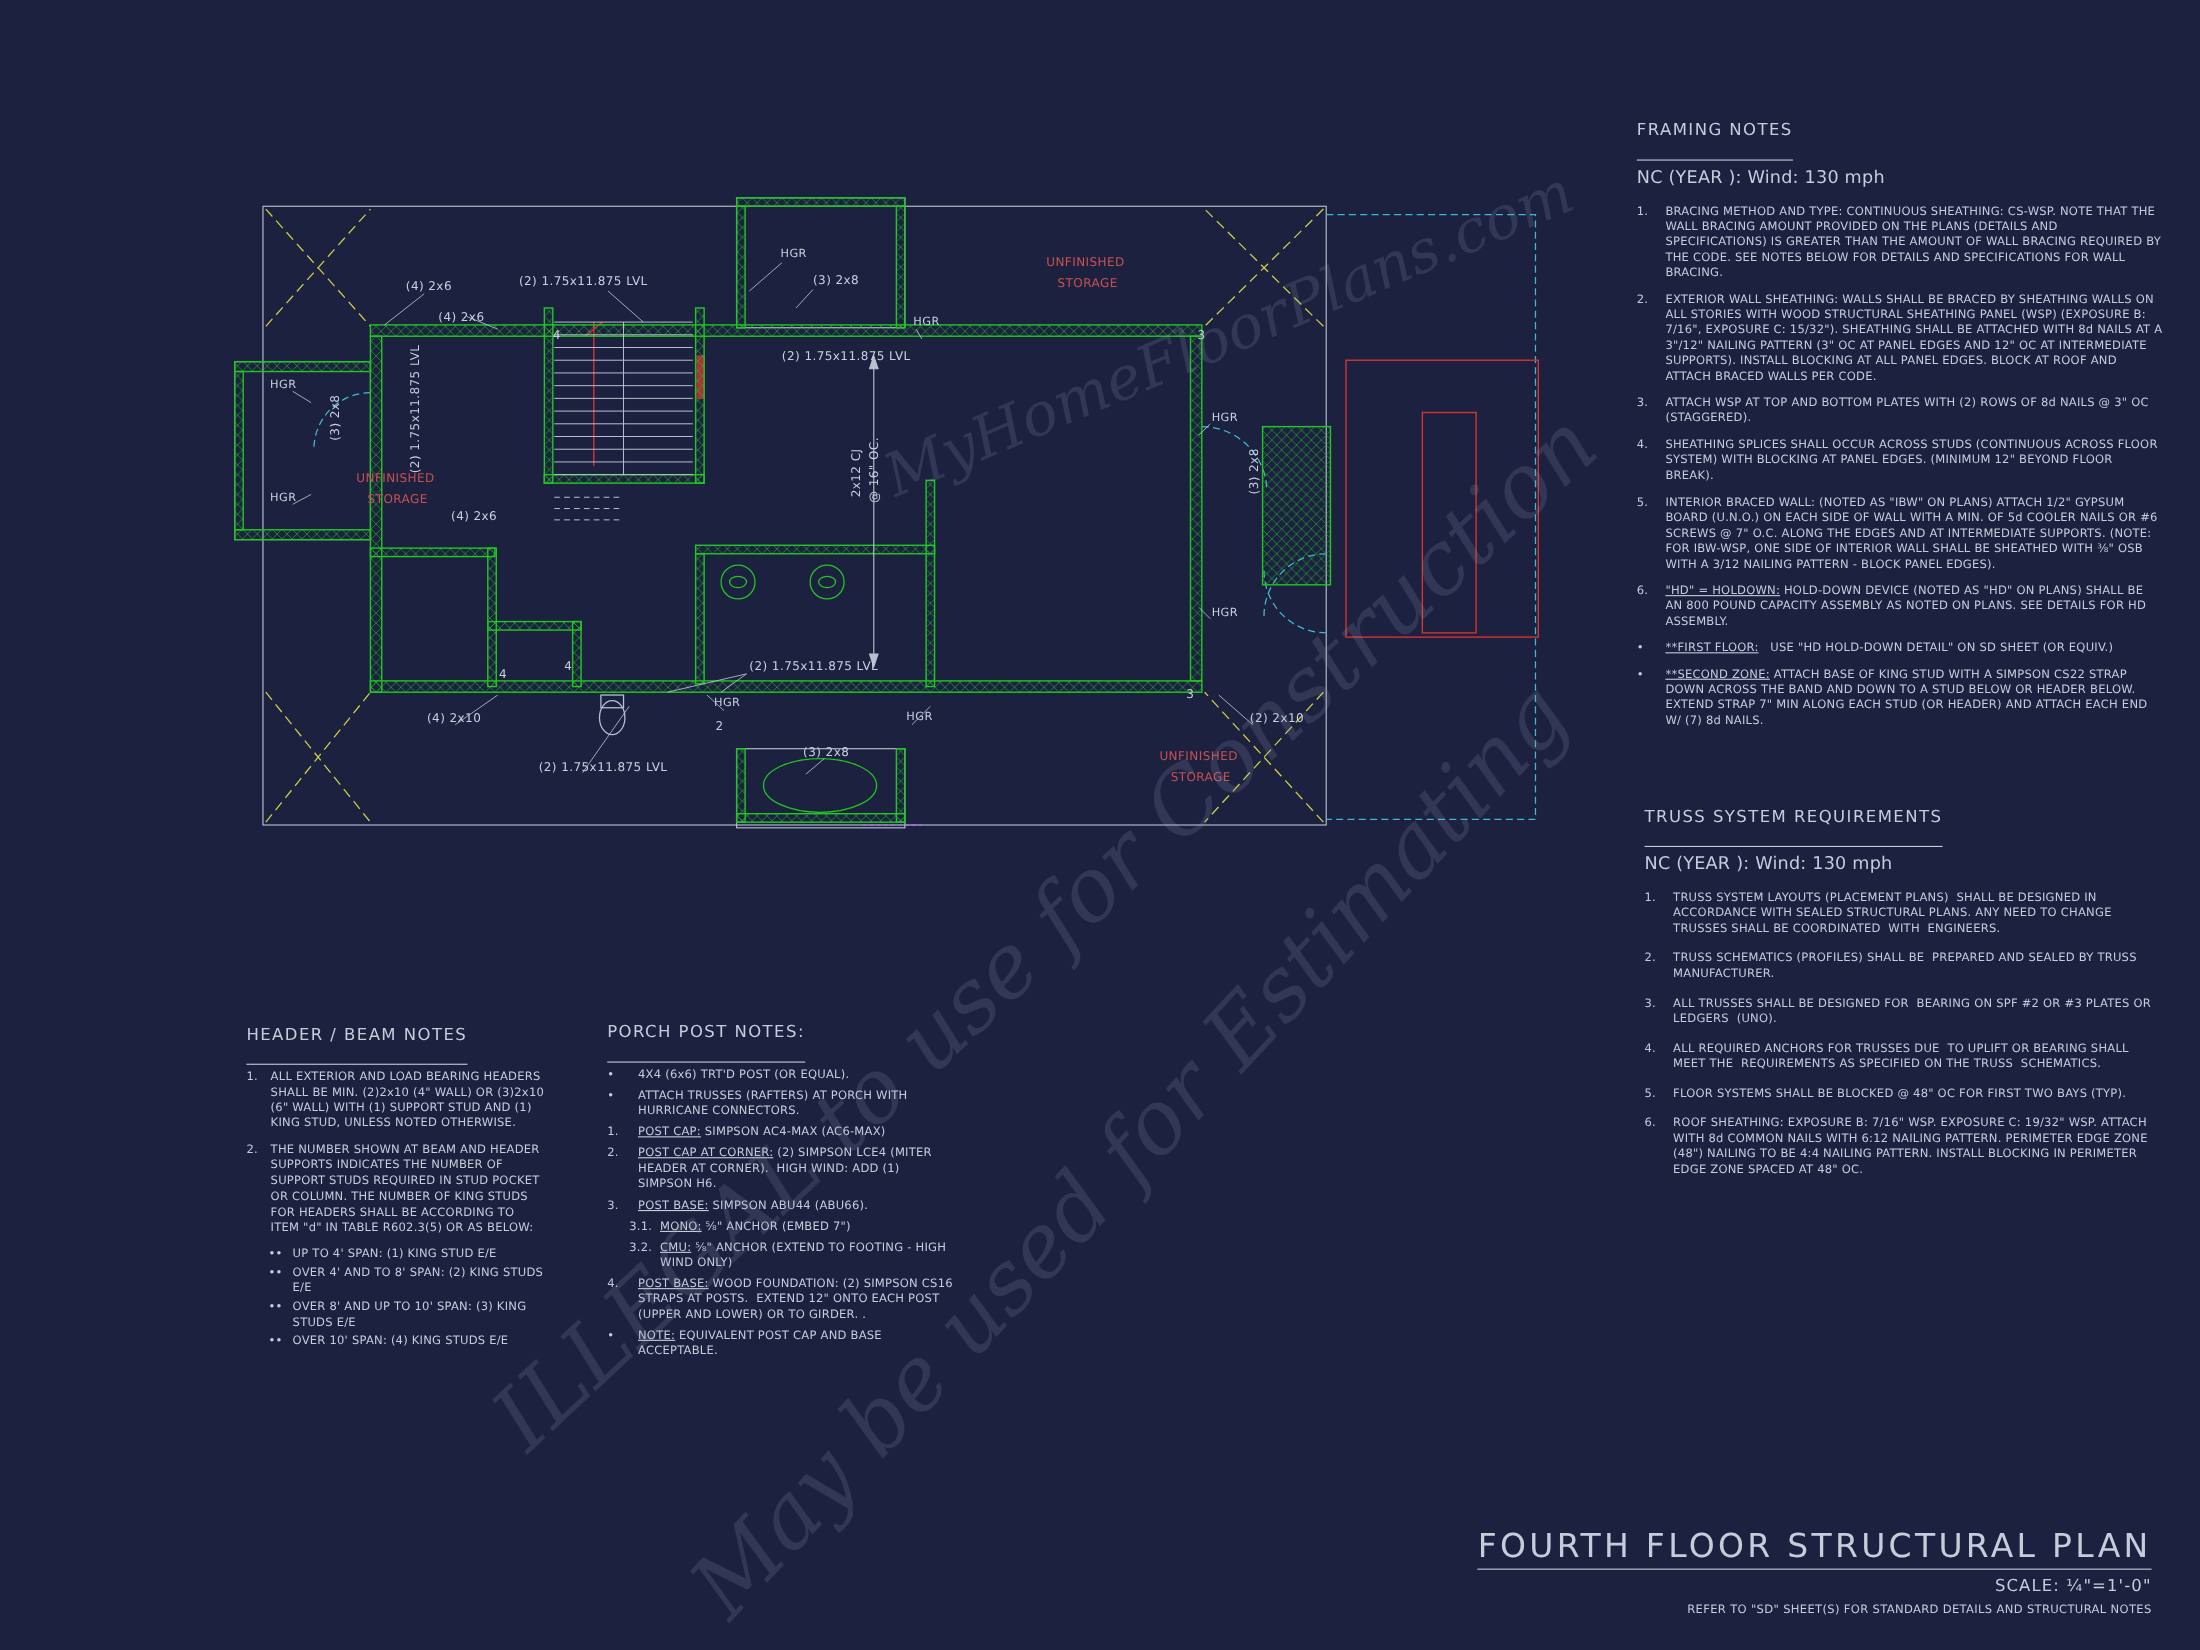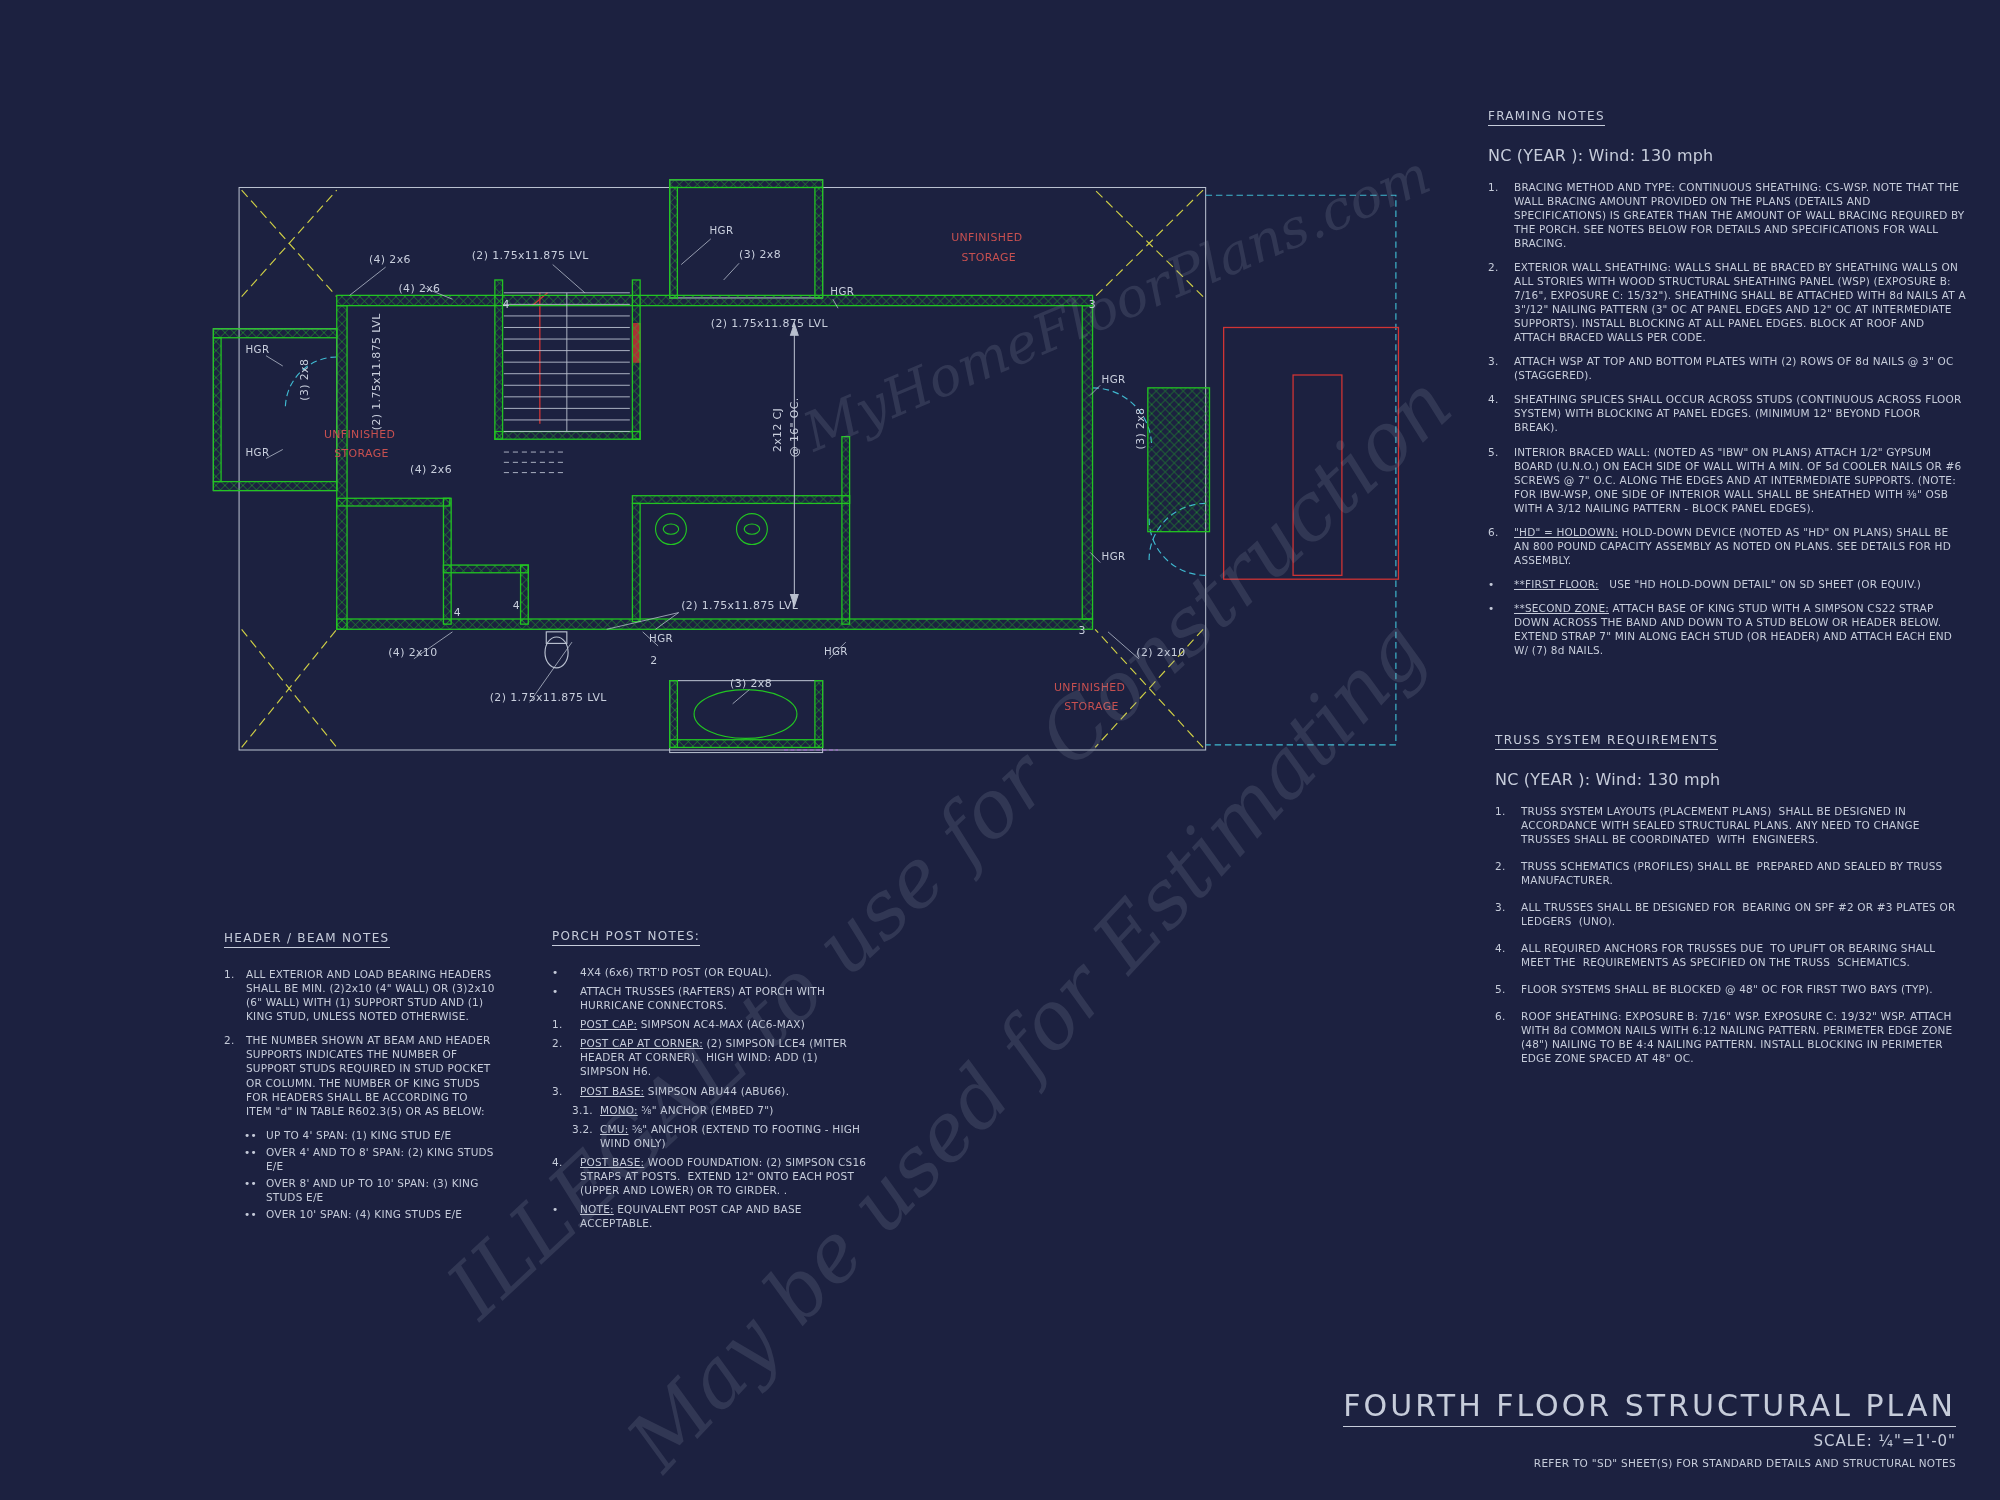--- a/index.html
+++ b/index.html
@@ -9,23 +9,23 @@
     font-family: "DejaVu Sans", sans-serif;
     color: var(--text,#c6ccda);
     position: relative;
     overflow: hidden;
   }
   .sheet { position:absolute; inset:0; }
   #plan-svg { position:absolute; left:0; top:0; width:2000px; height:1500px; font-family:"DejaVu Sans", sans-serif; }
 
   .notes { position:absolute; font-size:10.5px; line-height:1.34; letter-spacing:0.2px; }
   .notes h2 {
-    font-size:12px; font-weight:normal; letter-spacing:1.3px;
+    font-size:15px; font-weight:normal; letter-spacing:1.3px;
     display:inline-block; border-bottom:1px solid currentColor;
-    padding-bottom:1px; margin-bottom:19px; white-space:nowrap;
+    padding-bottom:17px; margin-bottom:4px; white-space:nowrap;
   }
   .subtitle { font-size:16px; margin-bottom:13px; }
   .note-item { display:flex; margin-bottom:10px; }
   .note-item .num { flex:0 0 26px; }
   .note-item .txt { flex:1; white-space:pre-wrap; }
   .note-item.indent { margin-left:20px; }
   .note-item.tight { margin-bottom:3px; }
   .lead { text-decoration:underline; }
 
   .framing { left:1488px; top:108px; width:478px; }
@@ -229,21 +229,21 @@
   <div class="watermark" id="wm-0">MyHomeFloorPlans.com</div>
   <div class="watermark" id="wm-1">ILLEGAL to use for Construction</div>
   <div class="watermark" id="wm-2">May be used for Estimating</div>
 
   <section class="notes framing">
     <h2>FRAMING NOTES</h2>
     <div class="subtitle">NC (YEAR ): Wind: 130 mph</div>
     <div>
         <div class="note-item">
           <span class="num">1.</span>
-          <span class="txt">BRACING METHOD AND TYPE: CONTINUOUS SHEATHING: CS-WSP. NOTE THAT THE WALL BRACING AMOUNT PROVIDED ON THE PLANS (DETAILS AND SPECIFICATIONS) IS GREATER THAN THE AMOUNT OF WALL BRACING REQUIRED BY THE PORCH. SEE NOTES BELOW FOR DETAILS AND SPECIFICATIONS FOR WALL BRACING.</span>
+          <span class="txt">BRACING METHOD AND TYPE: CONTINUOUS SHEATHING: CS-WSP. NOTE THAT THE WALL BRACING AMOUNT PROVIDED ON THE PLANS (DETAILS AND SPECIFICATIONS) IS GREATER THAN THE AMOUNT OF WALL BRACING REQUIRED BY THE CODE. SEE NOTES BELOW FOR DETAILS AND SPECIFICATIONS FOR WALL BRACING.</span>
         </div>
         <div class="note-item">
           <span class="num">2.</span>
           <span class="txt">EXTERIOR WALL SHEATHING: WALLS SHALL BE BRACED BY SHEATHING WALLS ON ALL STORIES WITH WOOD STRUCTURAL SHEATHING PANEL (WSP) (EXPOSURE B: 7/16", EXPOSURE C: 15/32"). SHEATHING SHALL BE ATTACHED WITH 8d NAILS AT A 3"/12" NAILING PATTERN (3" OC AT PANEL EDGES AND 12" OC AT INTERMEDIATE SUPPORTS). INSTALL BLOCKING AT ALL PANEL EDGES. BLOCK AT ROOF AND ATTACH BRACED WALLS PER CODE.</span>
         </div>
         <div class="note-item">
           <span class="num">3.</span>
           <span class="txt">ATTACH WSP AT TOP AND BOTTOM PLATES WITH (2) ROWS OF 8d NAILS @ 3" OC (STAGGERED).</span>
         </div>
         <div class="note-item">

